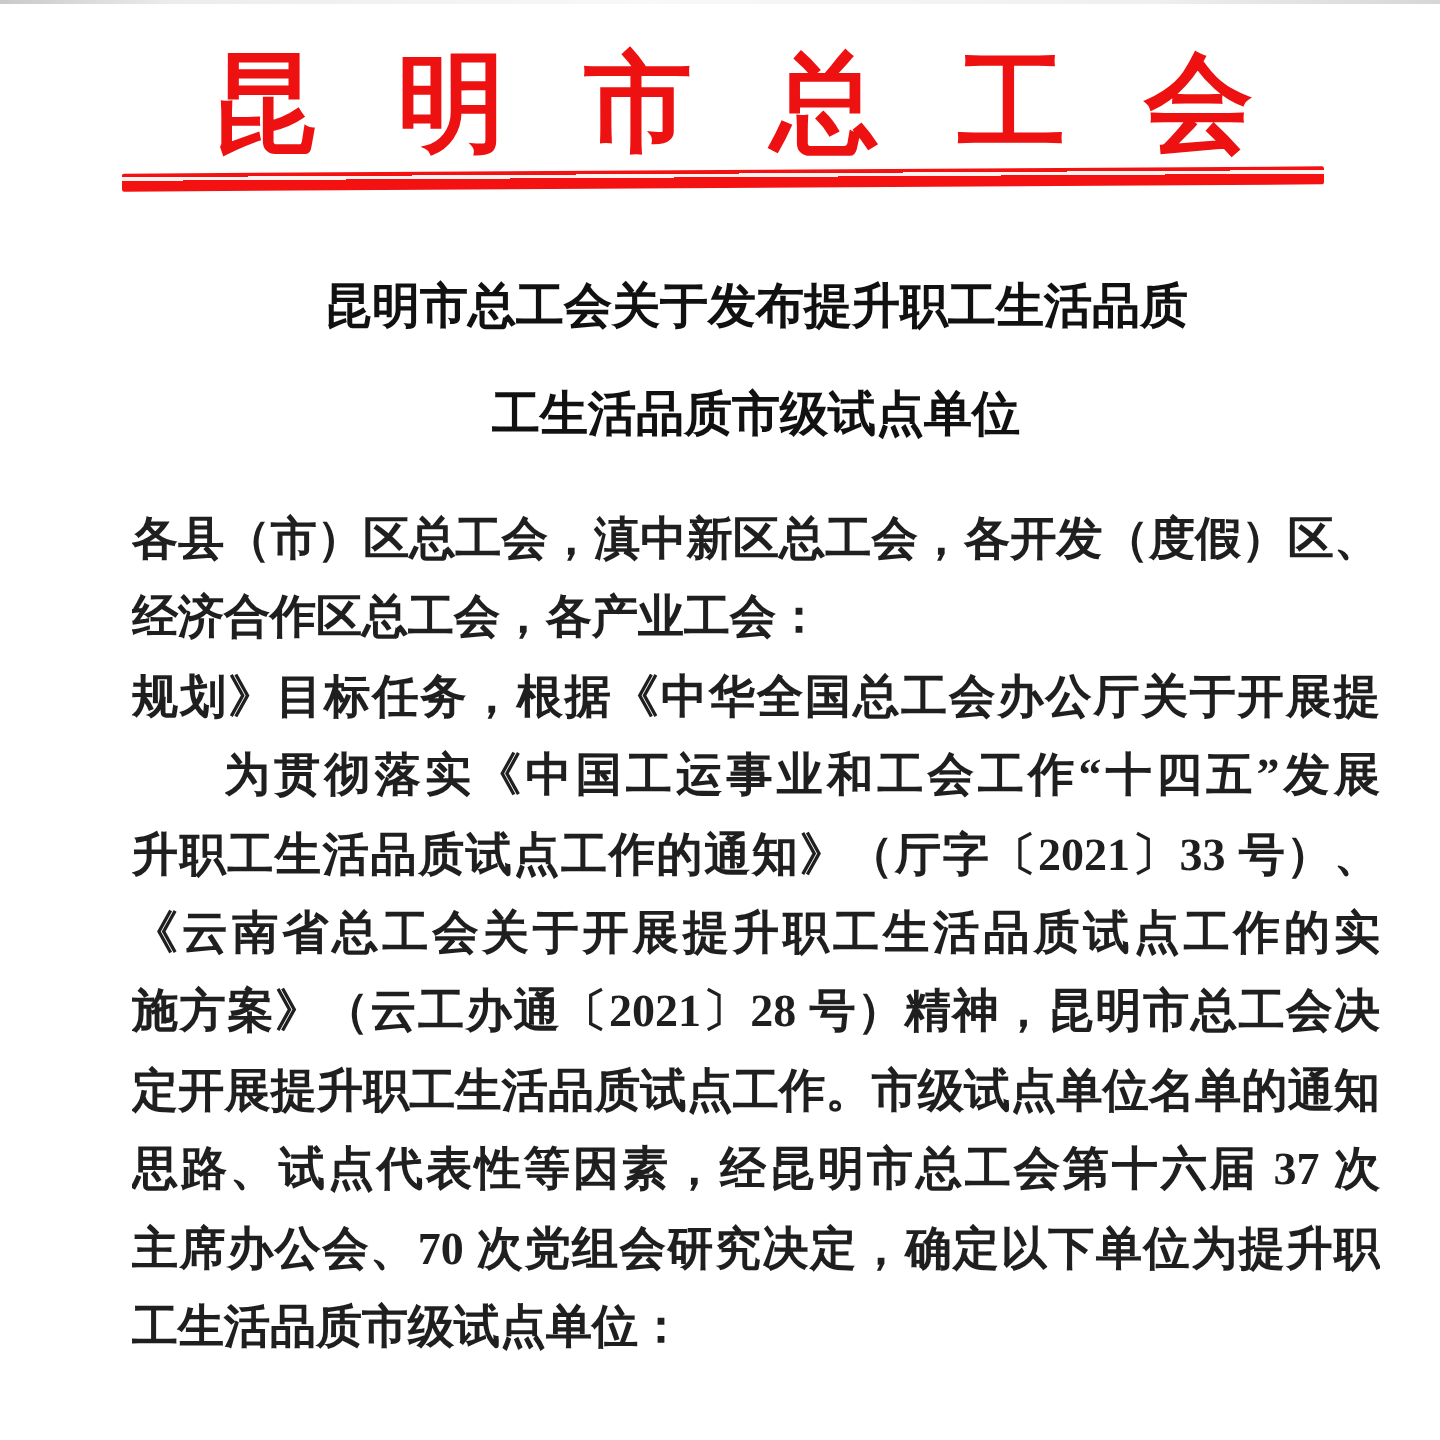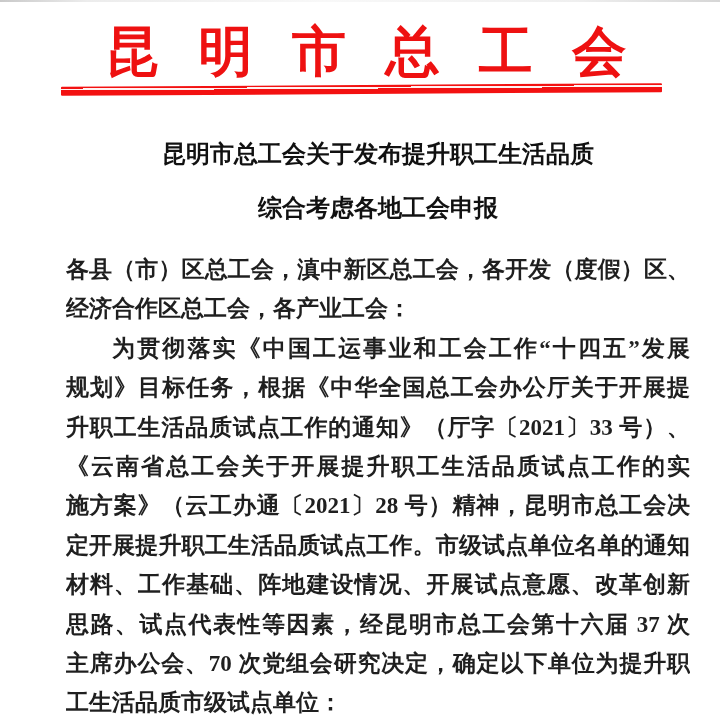--- a/index.html
+++ b/index.html
@@ -88,31 +88,30 @@
 <div class="page">
 
   <div class="scan-edge-top"></div>
 
   <h1 class="org-name">昆明市总工会</h1>
 
   <div class="divider"></div>
 
   <div class="doc-title">
     <div>昆明市总工会关于发布提升职工生活品质</div>
-    <div>综合考虑各地工会申报</div>
+    <div>工生活品质市级试点单位</div>
   </div>
 
   <div class="doc-body">
     <div class="bline">各县（市）区总工会，滇中新区总工会，各开发（度假）区、</div>
     <div class="bline para-end">经济合作区总工会，各产业工会：</div>
+    <div class="bline">规划》目标任务，根据《中华全国总工会办公厅关于开展提</div>
     <div class="bline first-of-para">为贯彻落实《中国工运事业和工会工作“十四五”发展</div>
-    <div class="bline">规划》目标任务，根据《中华全国总工会办公厅关于开展提</div>
     <div class="bline">升职工生活品质试点工作的通知》（厅字〔2021〕33 号）、</div>
     <div class="bline">《云南省总工会关于开展提升职工生活品质试点工作的实</div>
     <div class="bline">施方案》（云工办通〔2021〕28 号）精神，昆明市总工会决</div>
     <div class="bline">定开展提升职工生活品质试点工作。市级试点单位名单的通知</div>
-    <div class="bline">材料、工作基础、阵地建设情况、开展试点意愿、改革创新</div>
     <div class="bline">思路、试点代表性等因素，经昆明市总工会第十六届 37 次</div>
     <div class="bline">主席办公会、70 次党组会研究决定，确定以下单位为提升职</div>
     <div class="bline para-end">工生活品质市级试点单位：</div>
   </div>
 
 </div>
 
 </body></html>

